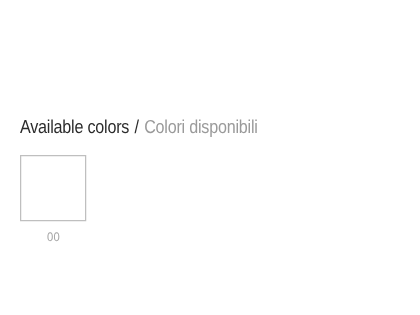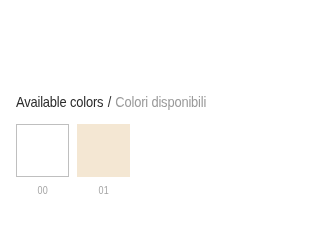--- a/index.html
+++ b/index.html
@@ -96,19 +96,15 @@
     <span class="title-en">Available colors</span>
     <span class="title-sep">/</span>
     <span class="title-it">Colori disponibili</span>
   </div>
 
   <div class="swatch-row">
       <div class="swatch-cell">
         <div class="swatch-chip bordered" style="background: rgb(255, 255, 255); border-color: rgb(191, 191, 191);"></div>
         <div class="swatch-code">00</div>
       </div>
-      <div class="swatch-cell">
-        <div class="swatch-chip" style="background: rgb(244, 231, 211);"></div>
-        <div class="swatch-code">01</div>
-      </div>
     </div>
 
 </div>
 
 </body></html>

